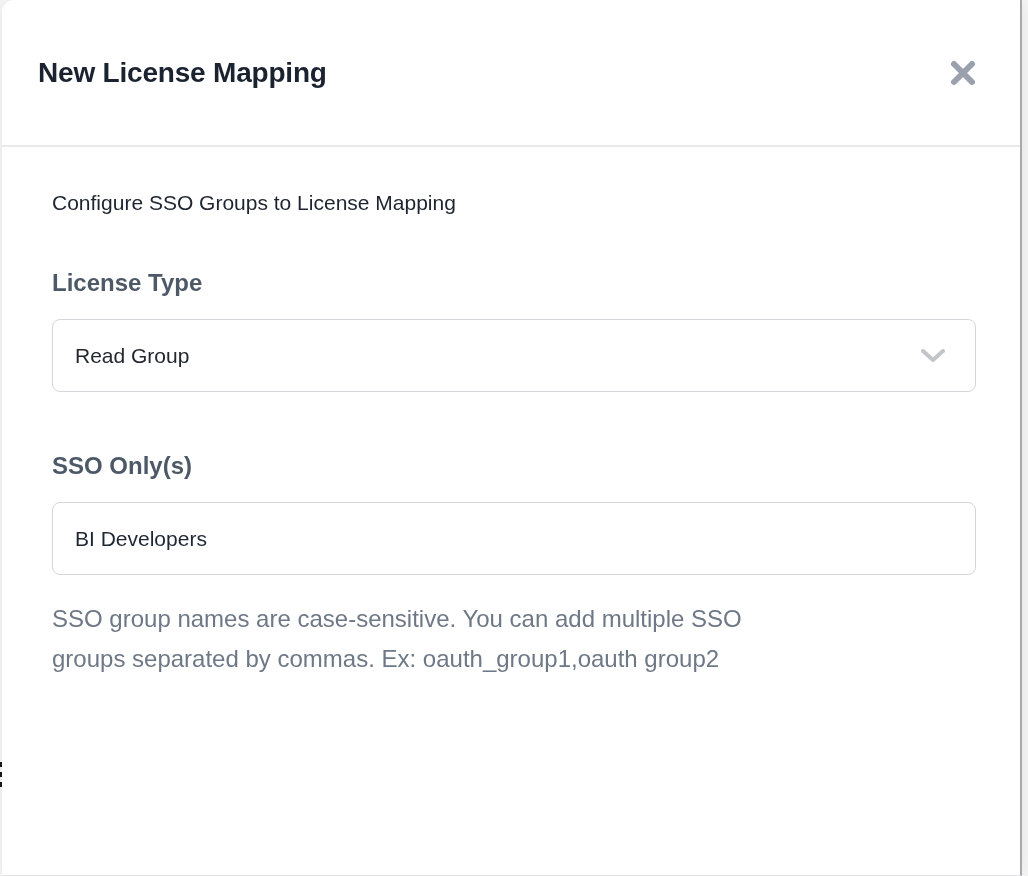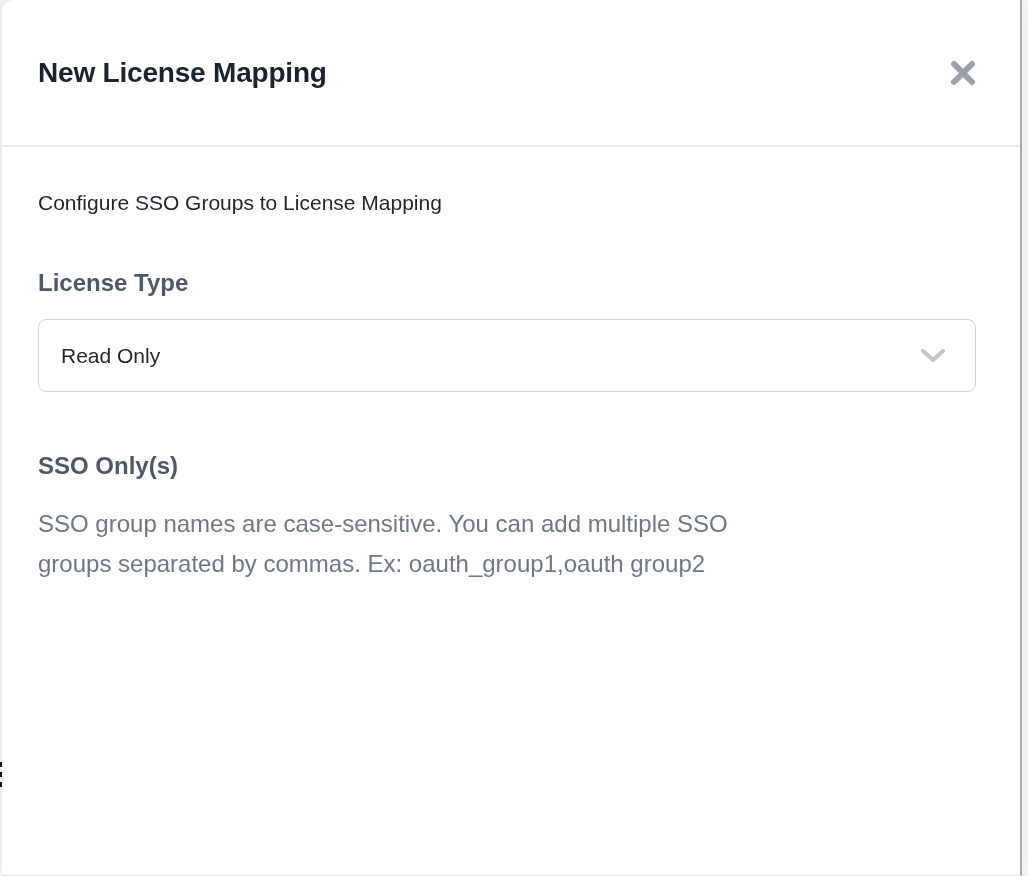--- a/index.html
+++ b/index.html
@@ -45,21 +45,21 @@
     letter-spacing: -0.2px;
   }
   .close-btn {
     background: none; border: none; cursor: pointer;
     width: 34px; height: 34px;
     display: flex; align-items: center; justify-content: center;
     padding: 0;
   }
 
   .modal-body {
-    padding: 42px 44px 0 36px;
+    padding: 42px 44px 0 50px;
   }
   .modal-desc {
     font-size: 21px; color: #1e2530;
     line-height: 28px;
   }
 
   .form-group { margin-top: 52px; }
   .form-group + .form-group { margin-top: 60px; }
   .field-label {
     display: block;
@@ -118,26 +118,27 @@
     </button>
   </div>
 
   <div class="modal-body">
 
     <p class="modal-desc">Configure SSO Groups to License Mapping</p>
 
     <div class="form-group">
       <label class="field-label">License Type</label>
       <div class="select-box">
-        <span class="select-value">Read Only</span>
+        <span class="select-value">Read Group</span>
         <svg width="24" height="14" viewBox="0 0 24 14">
           <path d="M2 2 L12 11 L22 2" stroke="#c2c5c9" stroke-width="4" stroke-linecap="round" stroke-linejoin="round" fill="none"></path>
         </svg>
       </div>
     </div>
 
     <div class="form-group">
       <label class="field-label">SSO Only(s)</label>
+      <input class="text-input" type="text" value="BI Developers" style="">
       <p class="help-text">SSO group names are case-sensitive. You can add multiple SSO groups separated by commas. Ex: oauth_group1,oauth group2</p>
     </div>
 
   </div>
 </div>
 
 </body></html>

